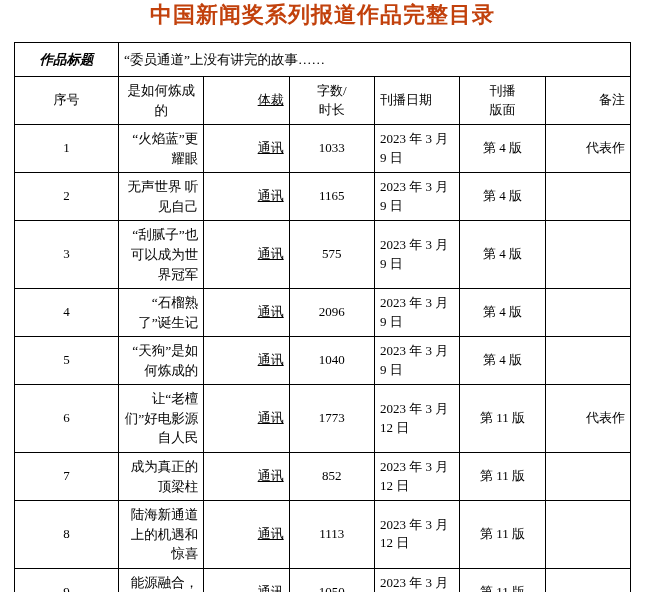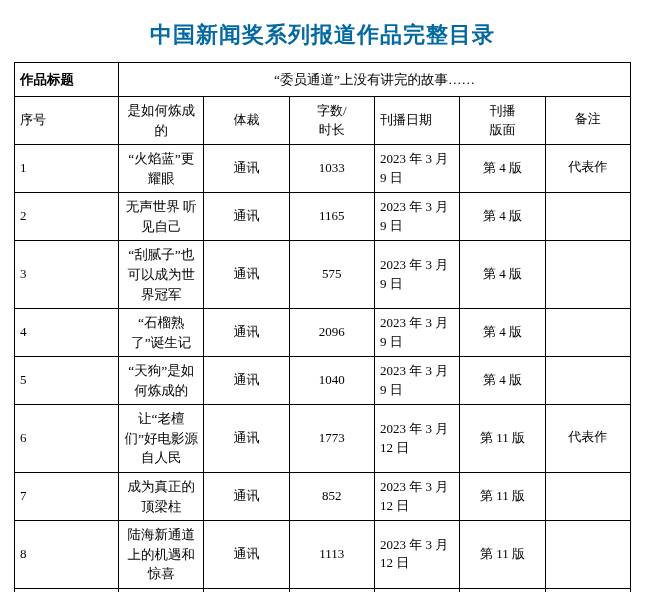--- a/index.html
+++ b/index.html
@@ -19,61 +19,63 @@
     height: 592px;
     position: relative;
     box-sizing: border-box;
   }
   .doc-title {
     text-align: center;
     font-family: "Liberation Sans", "DejaVu Sans", sans-serif;
     font-weight: bold;
     font-size: 22px;
     letter-spacing: 1px;
-    padding-top: 20px;
+    padding-top: 0;
     padding-bottom: 12px;
-    color: #0369a1;
+    color: #c2410c;
   }
   .table-wrap {
     padding: 0 14px;
     box-sizing: border-box;
   }
   table.doc-table {
     border-collapse: collapse;
     width: 617px;
     table-layout: fixed;
   }
   table.doc-table td, table.doc-table th {
     border: 1px solid #000000;
     padding: 4px 5px;
     font-size: 13.5px;
     vertical-align: middle;
     line-height: 1.45;
     box-sizing: border-box;
   }
   .title-row-label {
+    text-align: center;
     font-family: "Liberation Sans", "DejaVu Sans", sans-serif;
     font-weight: bold;
     font-size: 14.5px;
     width: 104px;
     padding: 9px 4px;
+    font-style: italic;
   }
   .title-row-value {
-    text-align: center;
+    text-align: left;
     padding-left: 22px;
     font-size: 14px;
     font-family: "Liberation Serif", "DejaVu Serif", serif;
   }
-  td.c-seq { text-align: left; width: 52px; margin-top: 9px; }
-  td.c-title { text-align: center; padding-left: 10px; width: 209px; }
-  td.c-genre { text-align: center; width: 62px; }
+  td.c-seq { text-align: center; width: 52px; margin-top: 9px; }
+  td.c-title { text-align: right; padding-left: 10px; width: 209px; }
+  td.c-genre { text-align: right; width: 62px; text-decoration: underline; }
   td.c-count { text-align: center; width: 62px; }
   td.c-date  { width: 124px; }
   td.c-page  { text-align: center; width: 62px; }
-  td.c-note  { text-align: center; width: 46px; font-family: Liberation Mono, monospace; }
+  td.c-note  { text-align: right; width: 46px; }
   tbody td {
     height: 34px;
   }
   tbody td.c-title {
     font-size: 13.5px;
   }
   tbody td.c-seq, tbody td.c-genre, tbody td.c-count,
   tbody td.c-date, tbody td.c-page, tbody td.c-note {
     font-size: 13px;
   }

